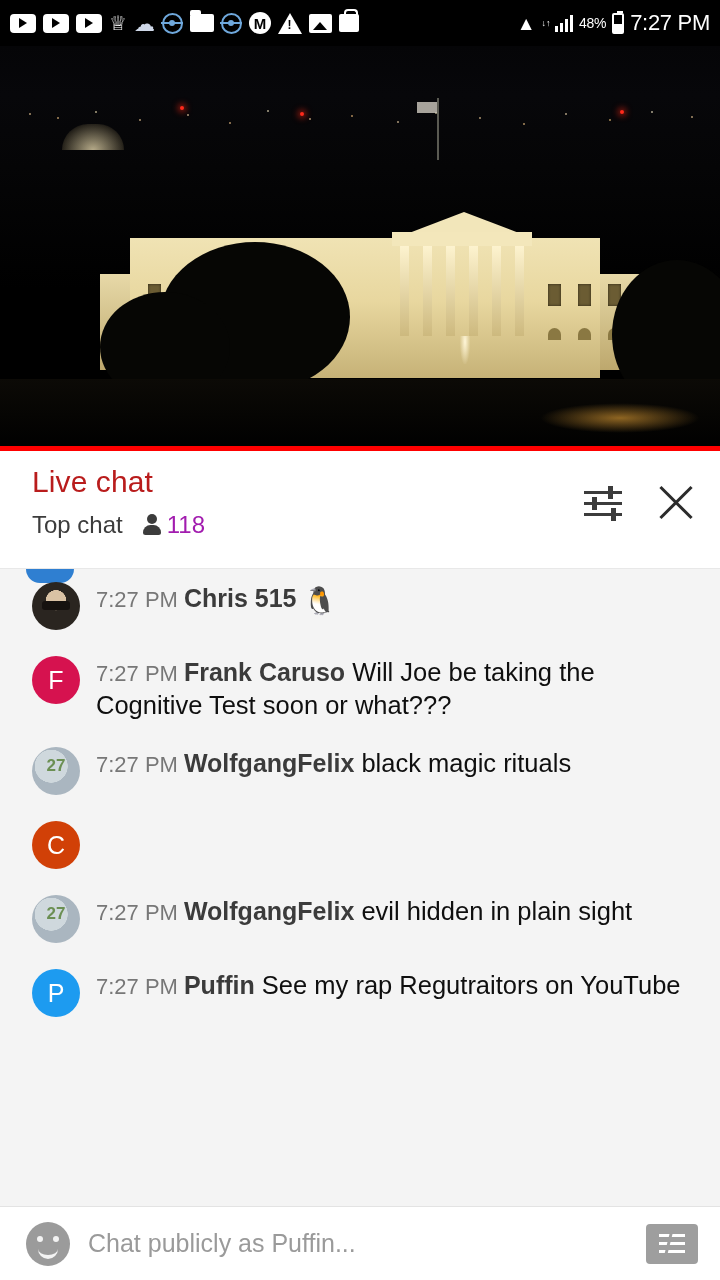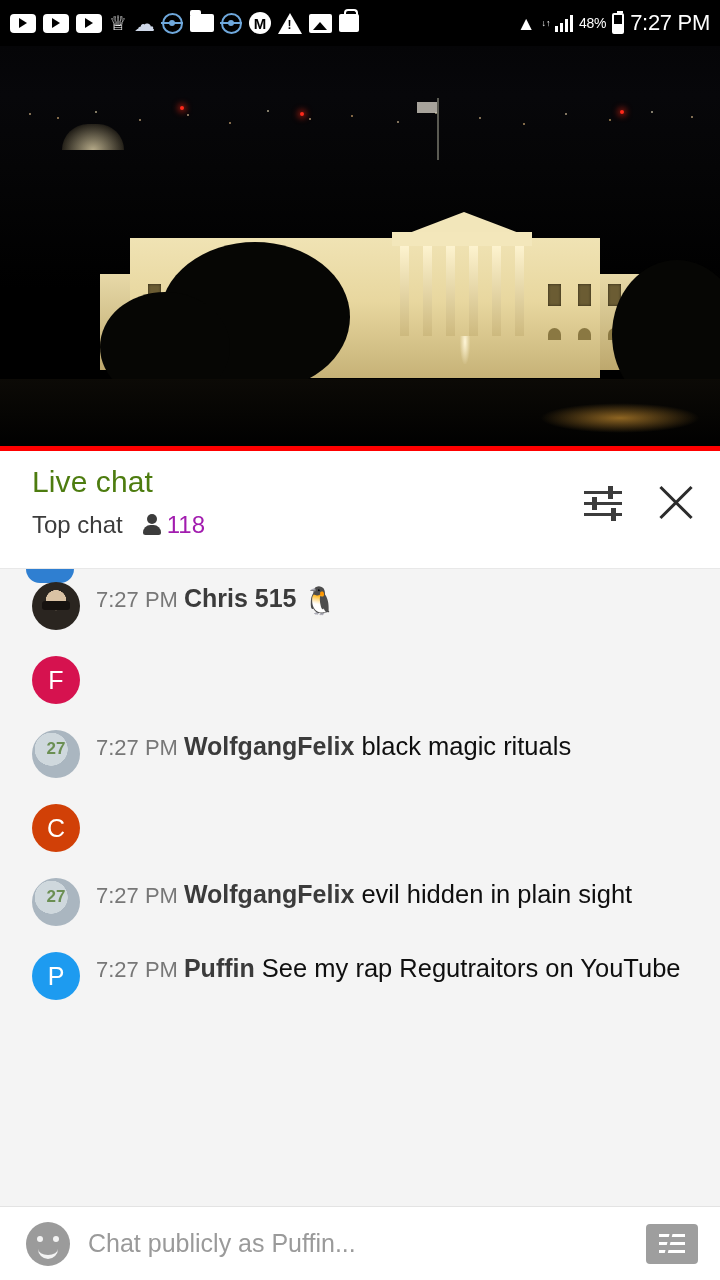--- a/index.html
+++ b/index.html
@@ -176,21 +176,21 @@
   #progress-bar {
     position:absolute; left:0; bottom:0; width:720px; height:5px; background:#ff0000;
   }
 
   
   #chat-header {
     height: 118px; background:#ffffff; padding: 14px 24px 0 32px;
     display:flex; align-items:flex-start; justify-content:space-between;
     border-bottom:1px solid #e8e8e8;
   }
-  .chat-title { font-size: 30px; color:#4d7c0f; font-weight:400; letter-spacing:.1px; }
+  .chat-title { font-size: 30px; color:#b91c1c; font-weight:400; letter-spacing:.1px; }
   .chat-sub { display:flex; align-items:center; gap:6px; margin-top:12px; }
   .chat-sub .subtext { font-size:24px; color:#3c3c3c; }
   .person-icon { display:inline-block; width:18px; height:22px; position:relative; margin-left:14px;}
   .person-icon::before{content:"";position:absolute;top:0;left:4px;width:10px;height:10px;border-radius:50%;background:#3c3c3c;}
   .person-icon::after{content:"";position:absolute;bottom:1px;left:0;width:18px;height:10px;border-radius:9px 9px 3px 3px;background:#3c3c3c;}
   .viewer-count { font-size:24px; color:#a21caf; }
   .header-actions { display:flex; align-items:center; gap:34px; padding-top:18px; }
   .slider-icon { width:38px; height:34px; position:relative; }
   .slider-icon i { position:absolute; left:0; width:38px; height:3px; background:#3c3c3c; }
   .slider-icon i:nth-child(1){ top:5px; }
@@ -411,20 +411,21 @@
 
 <div id="chat-messages">
   <div class="scroll-top-partial"></div>
   <div id="messages-container">
       <div class="msg">
         <div class="avatar photo-chris"></div>
         <div class="msg-body"><span class="ts">7:27 PM</span><span class="author">Chris 515</span> <span class="emoji">🐧</span></div>
       </div>
       <div class="msg">
         <div class="avatar " style="background: rgb(214, 18, 79);">F</div>
+        <div class="msg-body"><span class="ts">7:27 PM</span><span class="author">Frank Caruso</span>  <span class="text">Will Joe be taking the Cognitive Test soon or what???</span></div>
       </div>
       <div class="msg">
         <div class="avatar photo-wolf"></div>
         <div class="msg-body"><span class="ts">7:27 PM</span><span class="author">WolfgangFelix</span>  <span class="text">black magic rituals</span></div>
       </div>
       <div class="msg">
         <div class="avatar " style="background: rgb(209, 64, 7);">C</div>
       </div>
       <div class="msg">
         <div class="avatar photo-wolf"></div>

